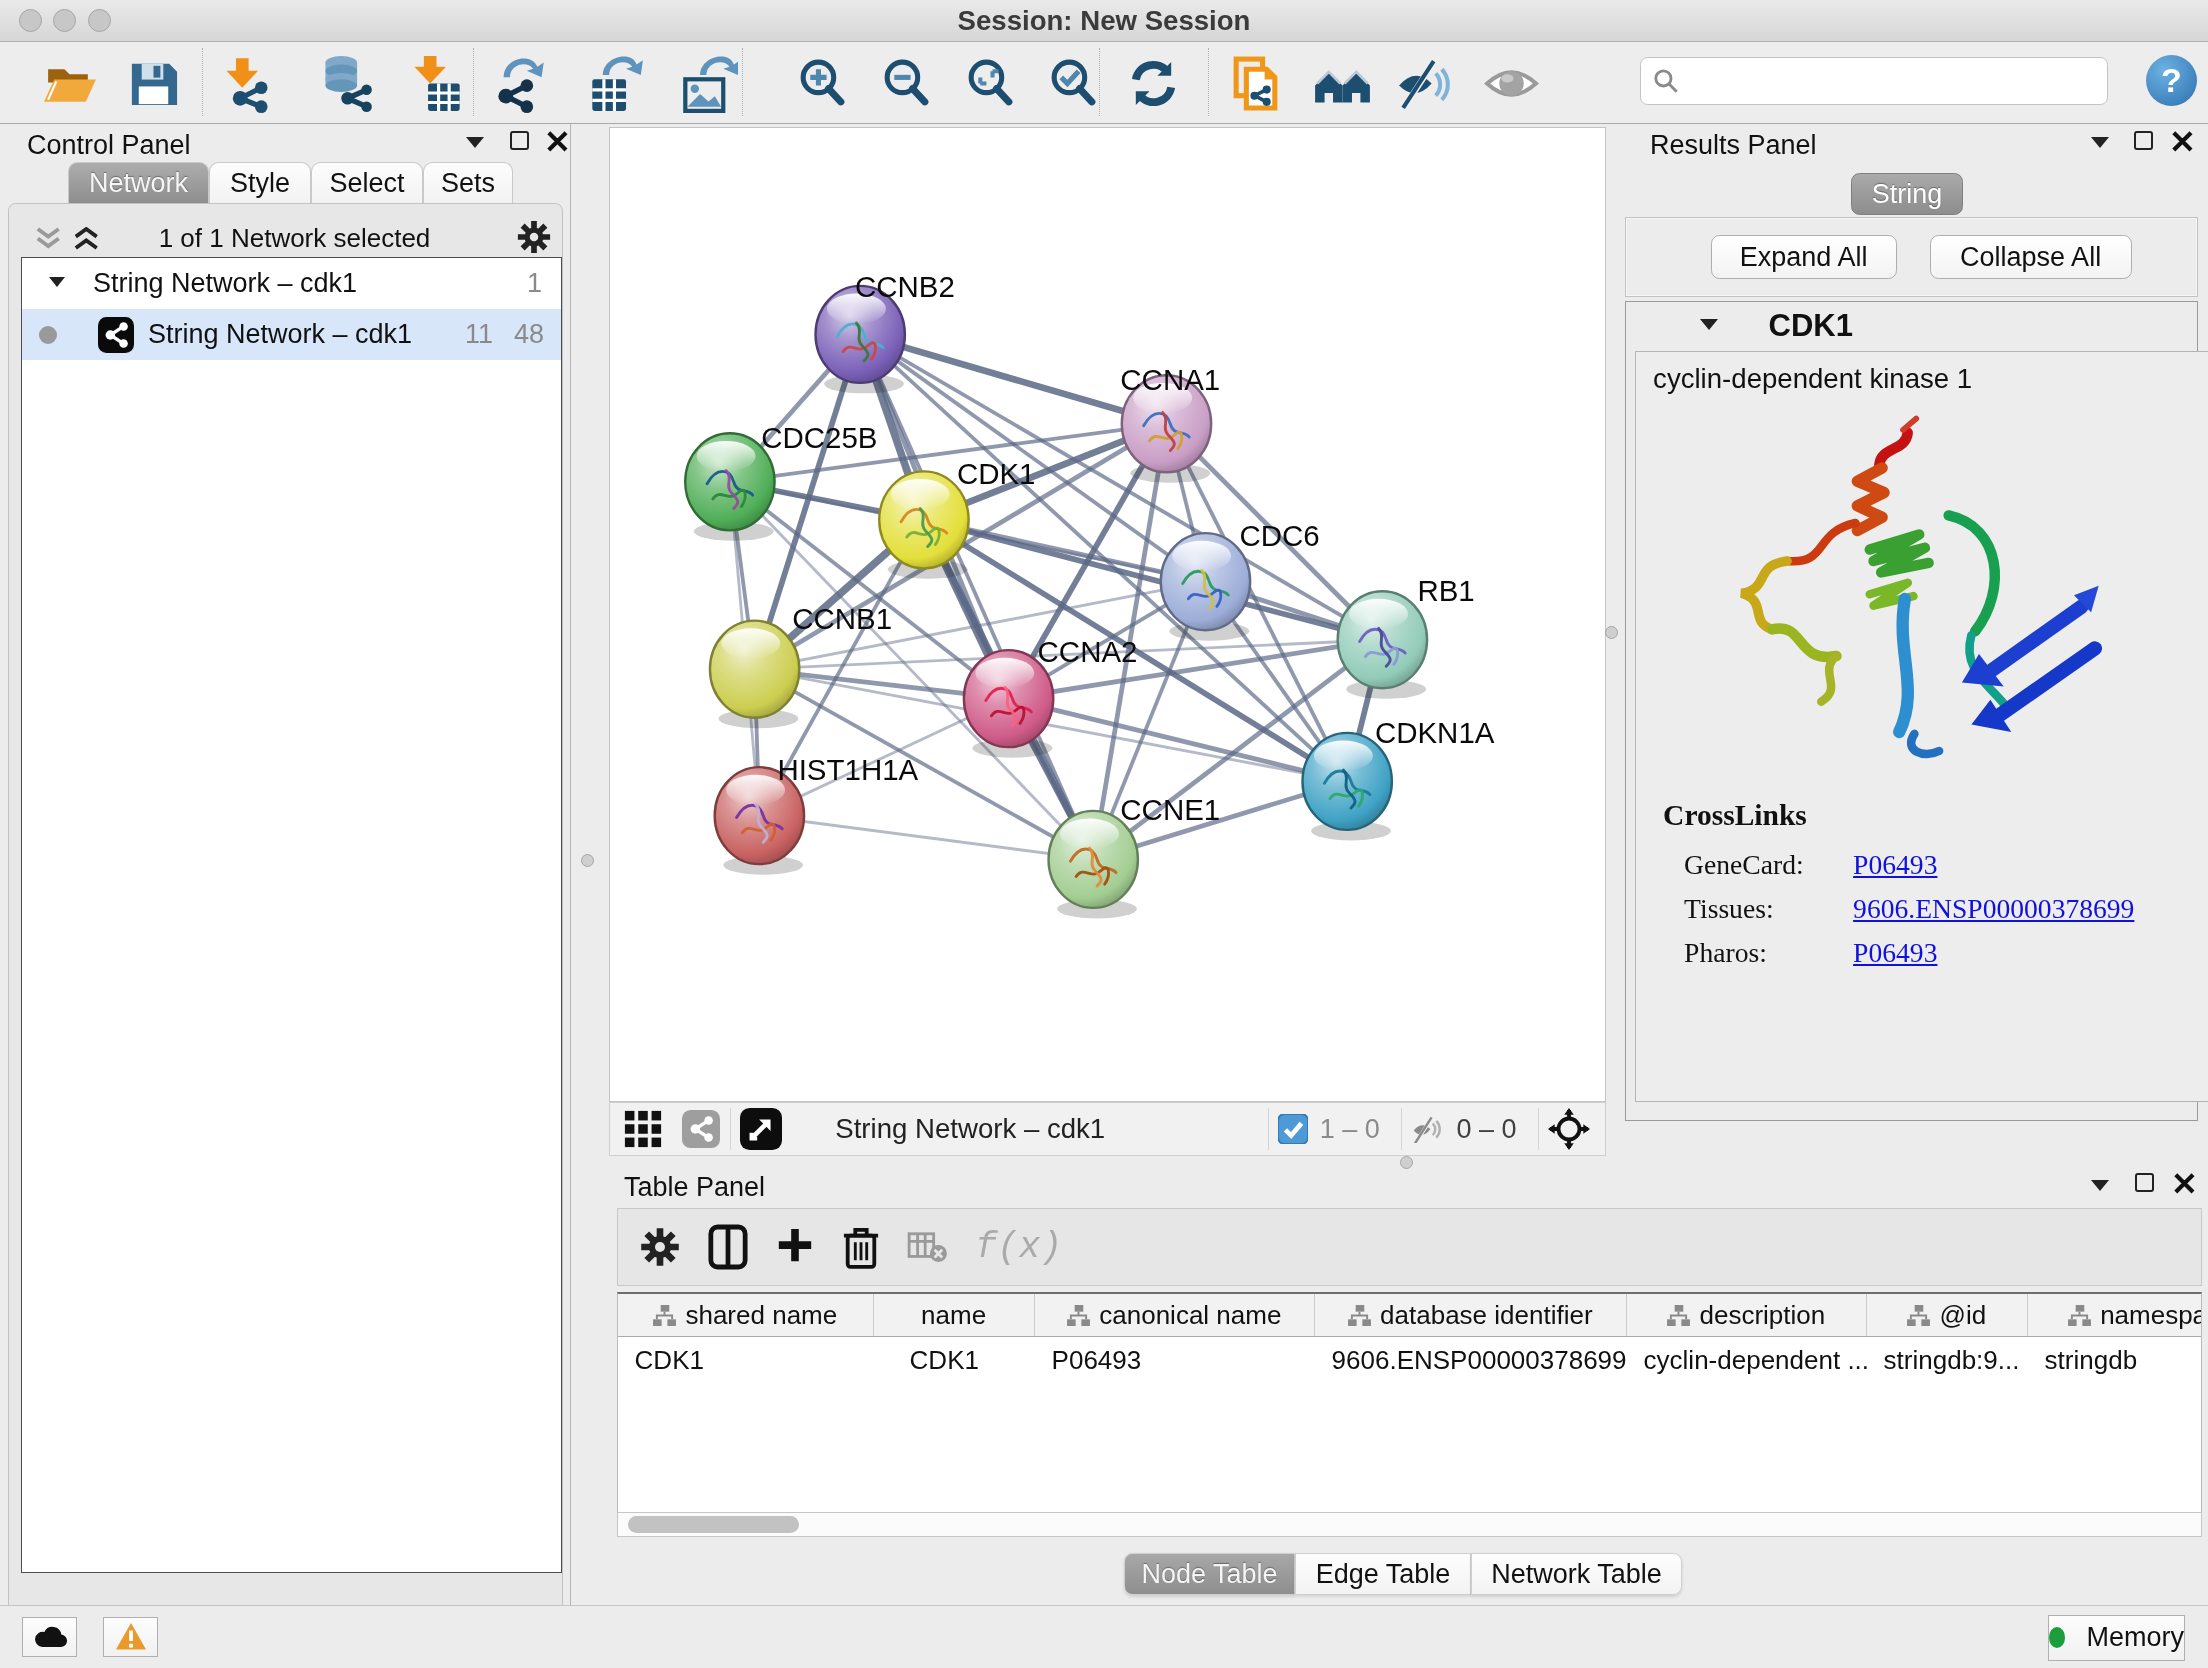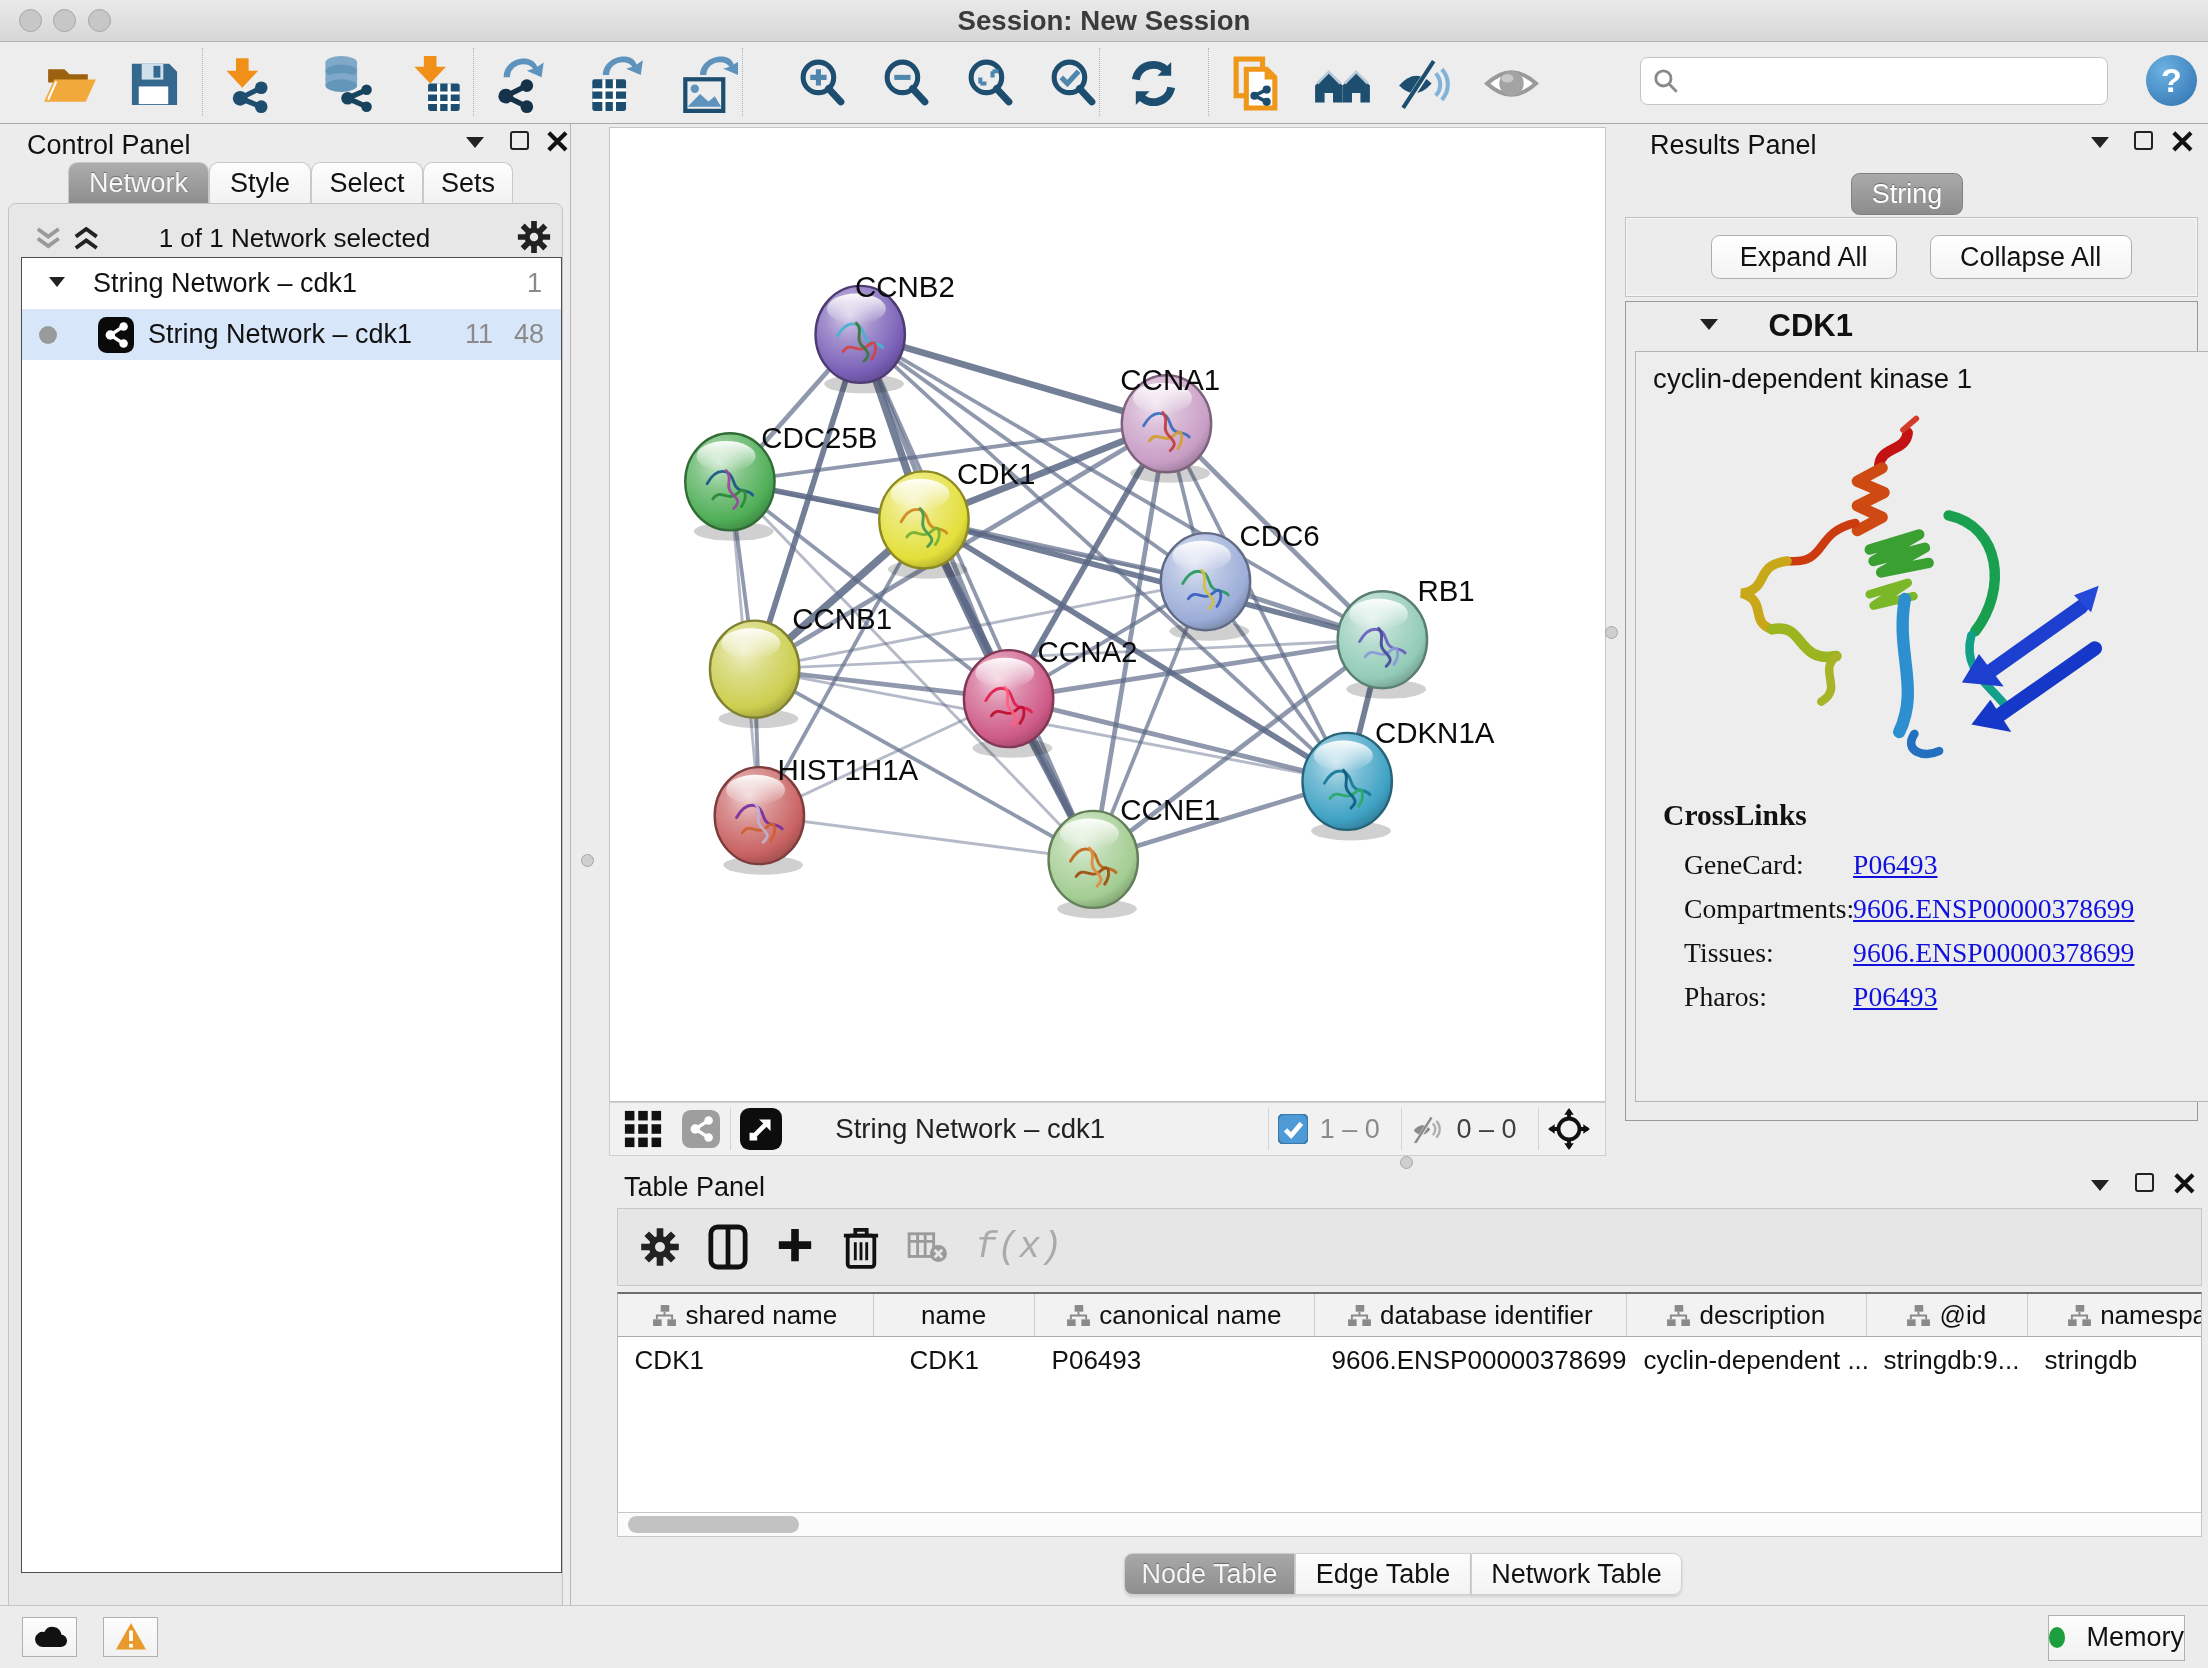--- a/index.html
+++ b/index.html
@@ -616,21 +616,20 @@
           </g>
           <path d="M330 258l26 34-44-4z" fill="#1d3fd0"></path>
           <path d="M342 306l22 34-42-8z" fill="#1538c8"></path>
           <path d="M430 196l26-10-8 28z" fill="#2448d8"></path>
         </svg>
 
         <div class="abs xl" style="left:27px;top:447px">
           <div style="font-weight:bold;font-size:29.5px;margin-bottom:11.4px">CrossLinks</div>
           <div style="line-height:44px">
             <div><span style="display:inline-block;width:190px;padding-left:21px">GeneCard:</span><a href="#">P06493</a></div>
-            <div><span style="display:inline-block;width:190px;padding-left:21px">Compartments:</span><a href="#">9606.ENSP00000378699</a></div>
             <div><span style="display:inline-block;width:190px;padding-left:21px">Tissues:</span><a href="#">9606.ENSP00000378699</a></div>
             <div><span style="display:inline-block;width:190px;padding-left:21px">Pharos:</span><a href="#">P06493</a></div>
           </div>
         </div>
       </div>
     </div>
   </div>
 
   <div class="tpanel">
     <div class="phead abs" style="left:15px;top:0px">Table Panel</div>

